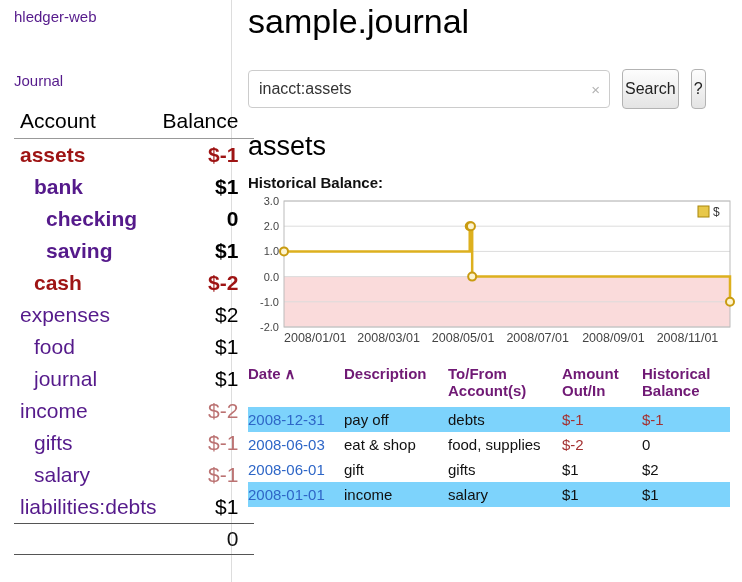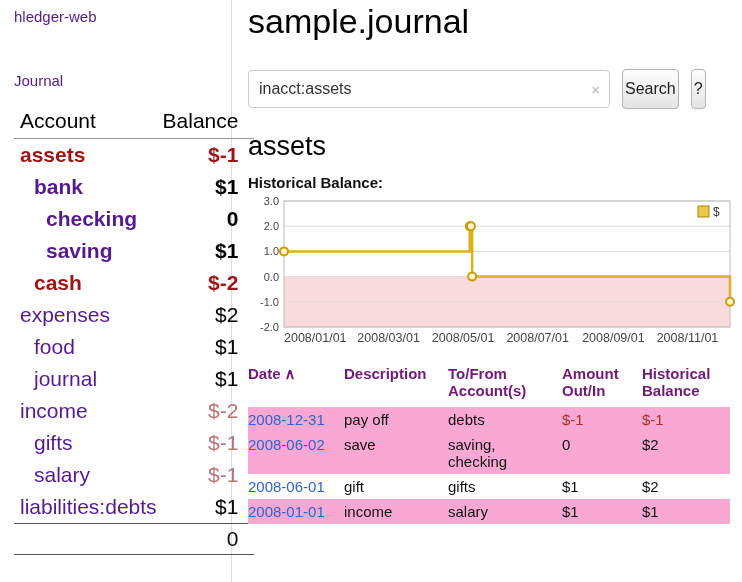--- a/index.html
+++ b/index.html
@@ -63,21 +63,21 @@
   
   .reg-table { border-collapse:collapse; margin-top:12px; font-size:15px; }
   .reg-table th { font-weight:bold; text-align:left; vertical-align:top; padding:2px 8px 8px 0; color:#701a75; }
   .reg-table th.num, .reg-table td.num { text-align:left; }
   .reg-table td { vertical-align:top; padding:4px 8px 4px 0; }
   .col-date { width:96px; }
   .col-desc { width:104px; }
   .col-acct { width:114px; }
   .col-amt  { width:80px; }
   .col-balc { width:88px; }
-  .reg-table tr.green { background:#f9a8d4; }
+  .reg-table tr.green { background:#7dd3fc; }
   .reg-table a.date-link { color:#2e66c7; text-decoration:none; }
   .reg-table td.negamt { color:#a33131; }
   .sort-caret { font-weight:bold; margin-left:4px; }
 </style>
 </head>
 <body>
 
 <div class="sidebar">
   <a href="#" class="app-title">hledger-web</a>
   <a href="#" class="journal-link">Journal</a>
@@ -206,26 +206,26 @@
       </tr>
     </thead>
     <tbody>
       <tr class="green">
         <td class="col-date"><a href="#" class="date-link">2008-12-31</a></td>
         <td class="col-desc">pay off</td>
         <td class="col-acct">debts</td>
         <td class="col-amt num negamt">$-1</td>
         <td class="col-balc num negamt">$-1</td>
       </tr>
-      <tr class="green">
-        <td class="col-date"><a href="#" class="date-link">2008-06-02</a></td>
-        <td class="col-desc">save</td>
-        <td class="col-acct">saving, checking</td>
-        <td class="col-amt num">0</td>
-        <td class="col-balc num">$2</td>
+      <tr>
+        <td class="col-date"><a href="#" class="date-link">2008-06-03</a></td>
+        <td class="col-desc">eat &amp; shop</td>
+        <td class="col-acct">food, supplies</td>
+        <td class="col-amt num negamt">$-2</td>
+        <td class="col-balc num">0</td>
       </tr>
       <tr>
         <td class="col-date"><a href="#" class="date-link">2008-06-01</a></td>
         <td class="col-desc">gift</td>
         <td class="col-acct">gifts</td>
         <td class="col-amt num">$1</td>
         <td class="col-balc num">$2</td>
       </tr>
       <tr class="green">
         <td class="col-date"><a href="#" class="date-link">2008-01-01</a></td>

